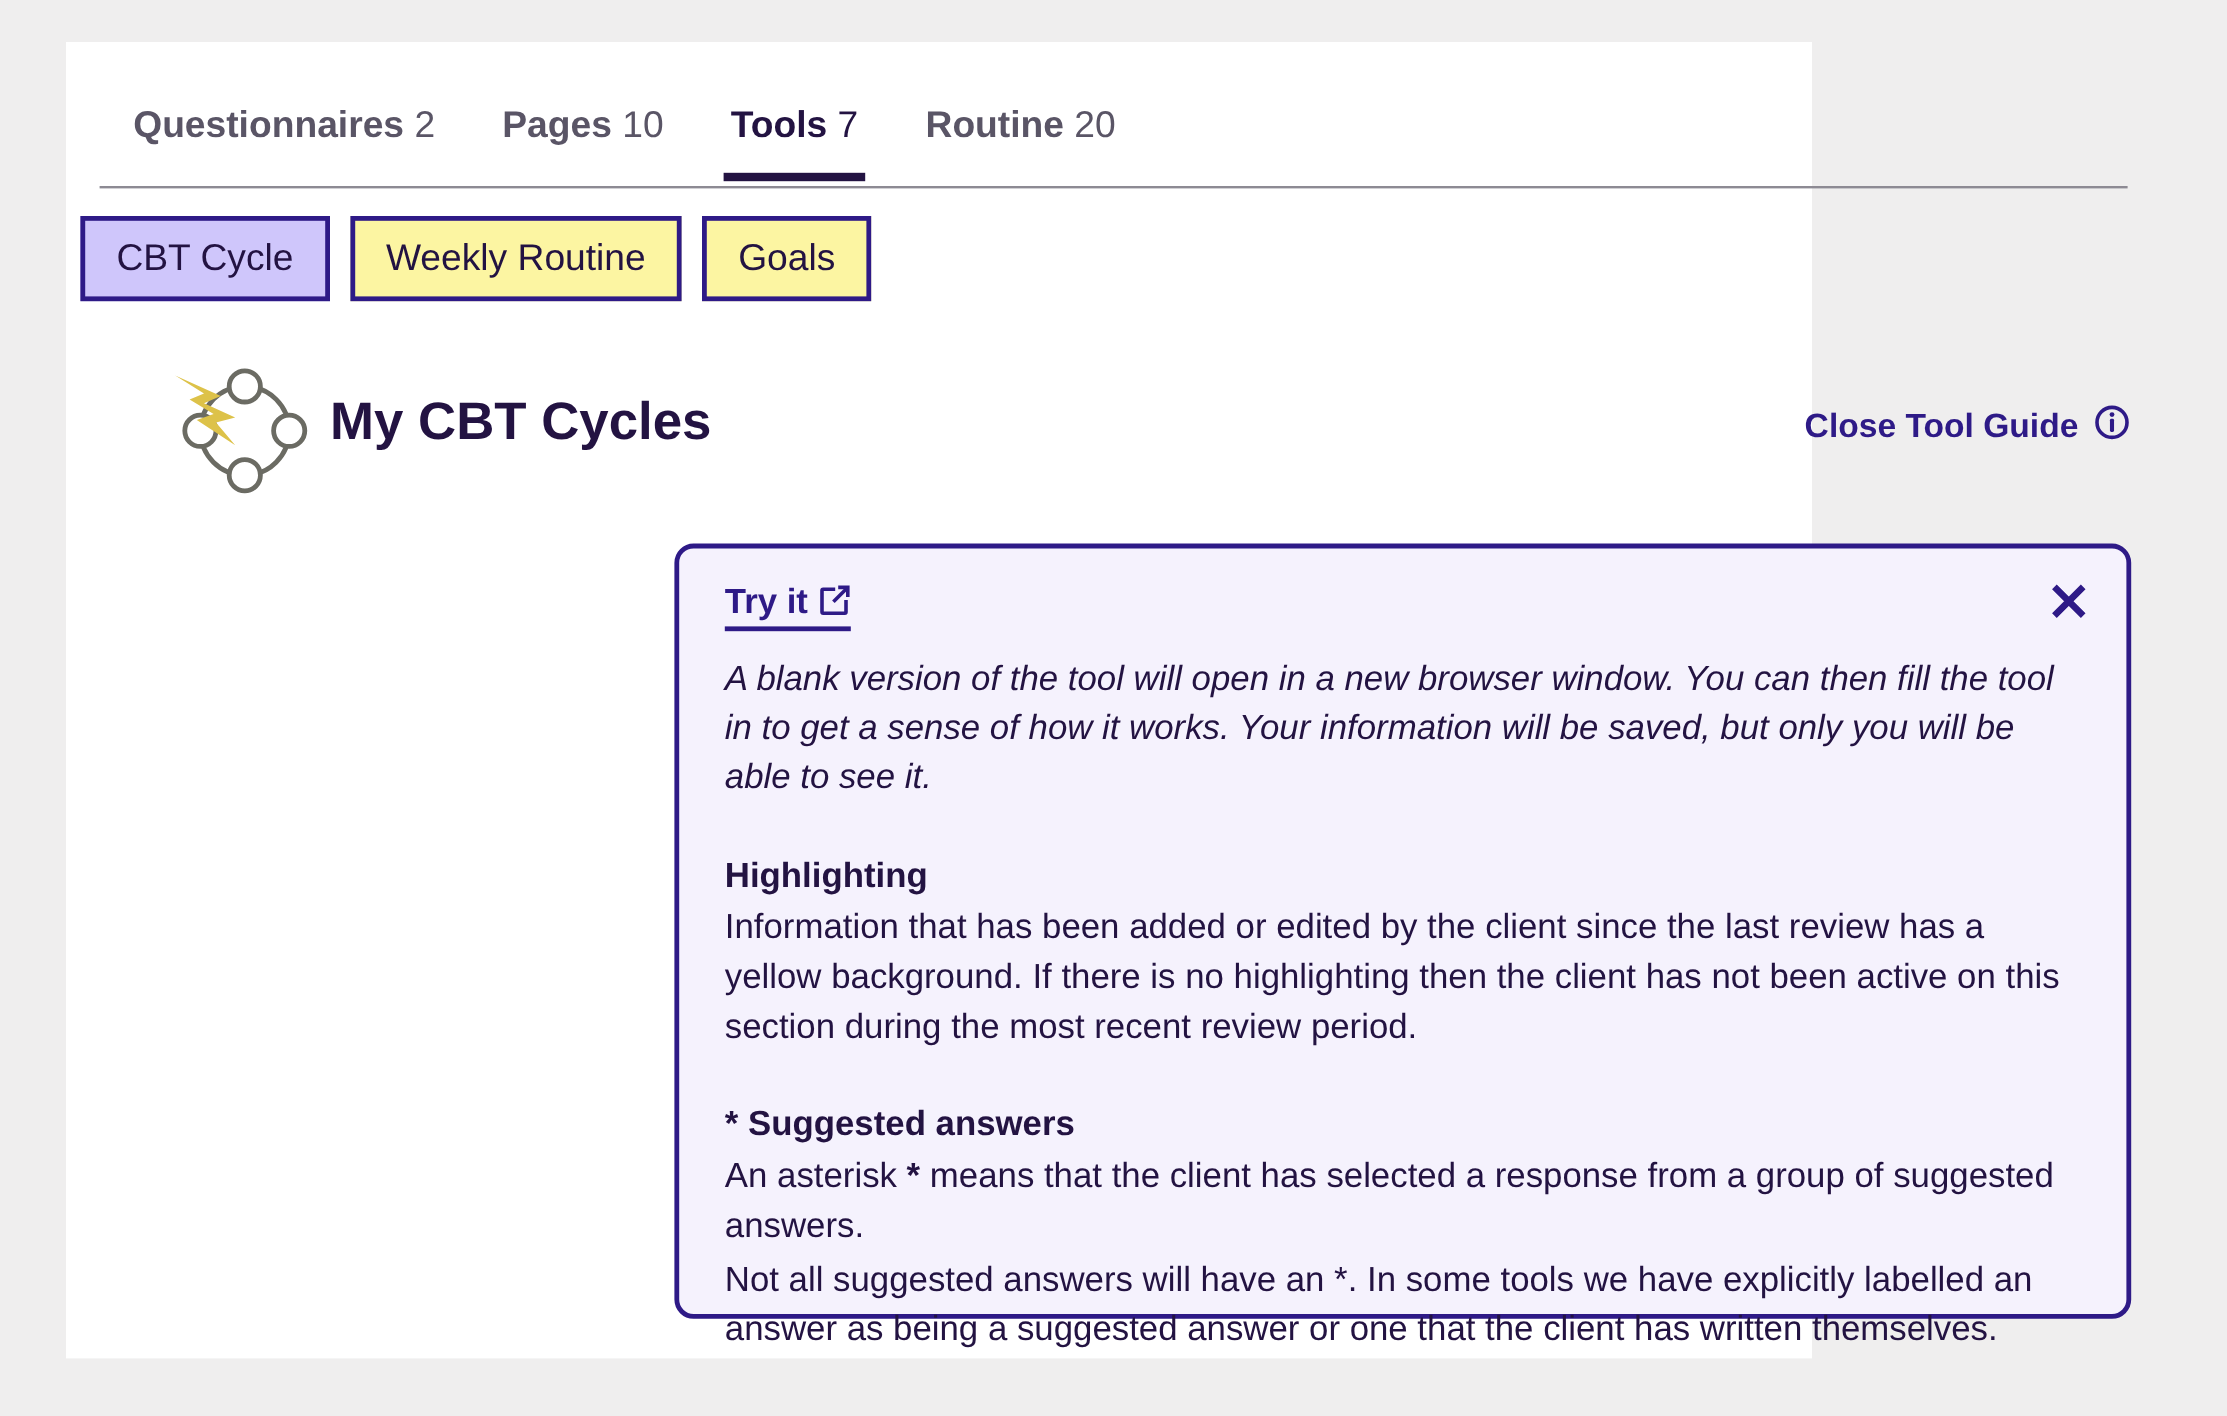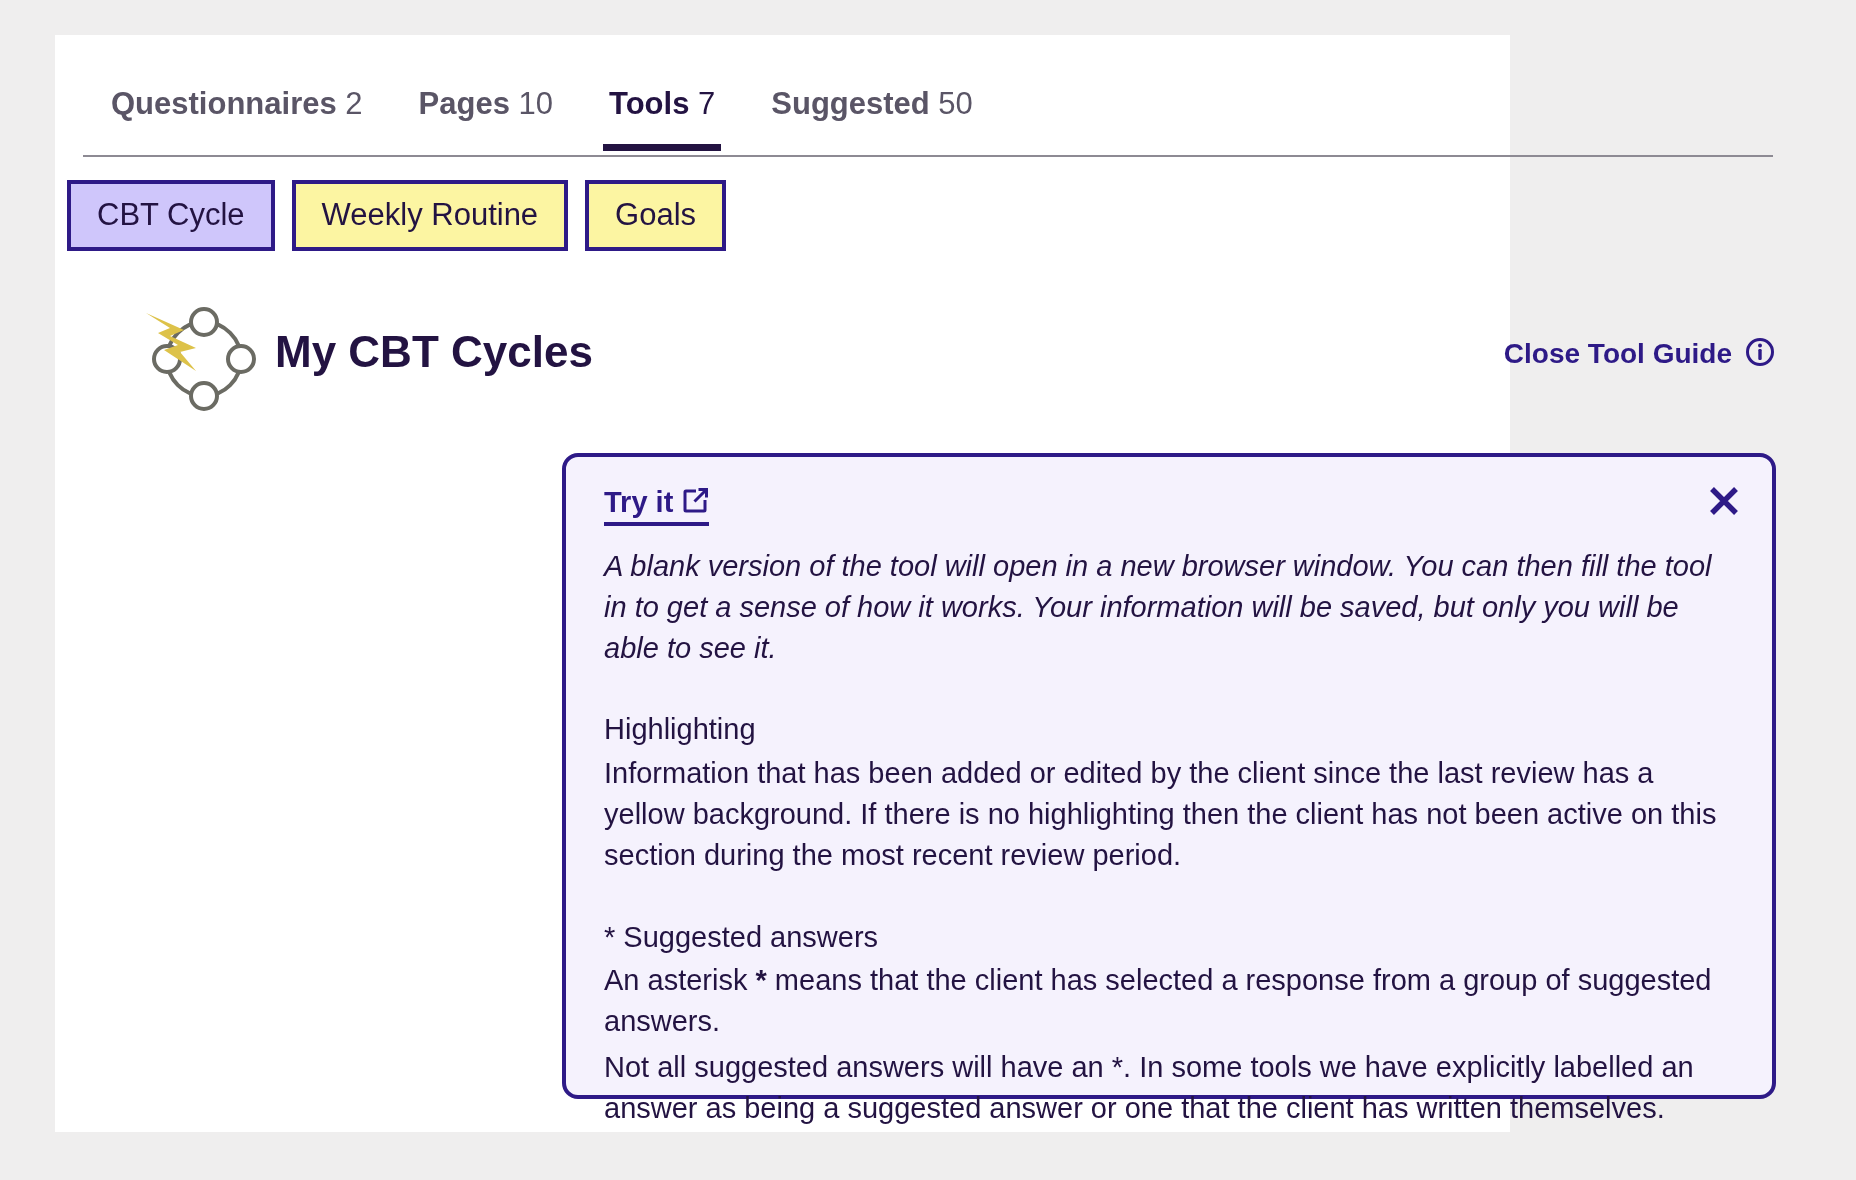--- a/index.html
+++ b/index.html
@@ -144,21 +144,21 @@
     margin: 20px 0 0 0;
     font-size: 29px;
     font-style: italic;
     color: #231342;
     line-height: 1.42;
     max-width: 1122px;
   }
   .guide-h {
     margin: 42px 0 0 0;
     font-size: 29px;
-    font-weight: normal;
+    font-weight: bold;
     color: #231342;
     line-height: 1.3;
   }
   .guide-p {
     margin: 4px 0 0 0;
     font-size: 29px;
     color: #231342;
     line-height: 1.42;
     max-width: 1122px;
   }
@@ -178,22 +178,22 @@
       <div class="tab">
         <span class="tlabel">Pages</span>
         <span class="tcount"> 10</span>
       </div>
       <div class="tab active">
         <span class="tlabel">Tools</span>
         <span class="tcount"> 7</span>
         <span class="underline"></span>
       </div>
       <div class="tab">
-        <span class="tlabel">Suggested</span>
-        <span class="tcount"> 50</span>
+        <span class="tlabel">Routine</span>
+        <span class="tcount"> 20</span>
       </div>
     </div>
 
     <div class="chips">
       <div class="chip lilac">CBT Cycle</div>
       <div class="chip yellow">Weekly Routine</div>
       <div class="chip yellow">Goals</div>
     </div>
 
     <div class="titlerow">

